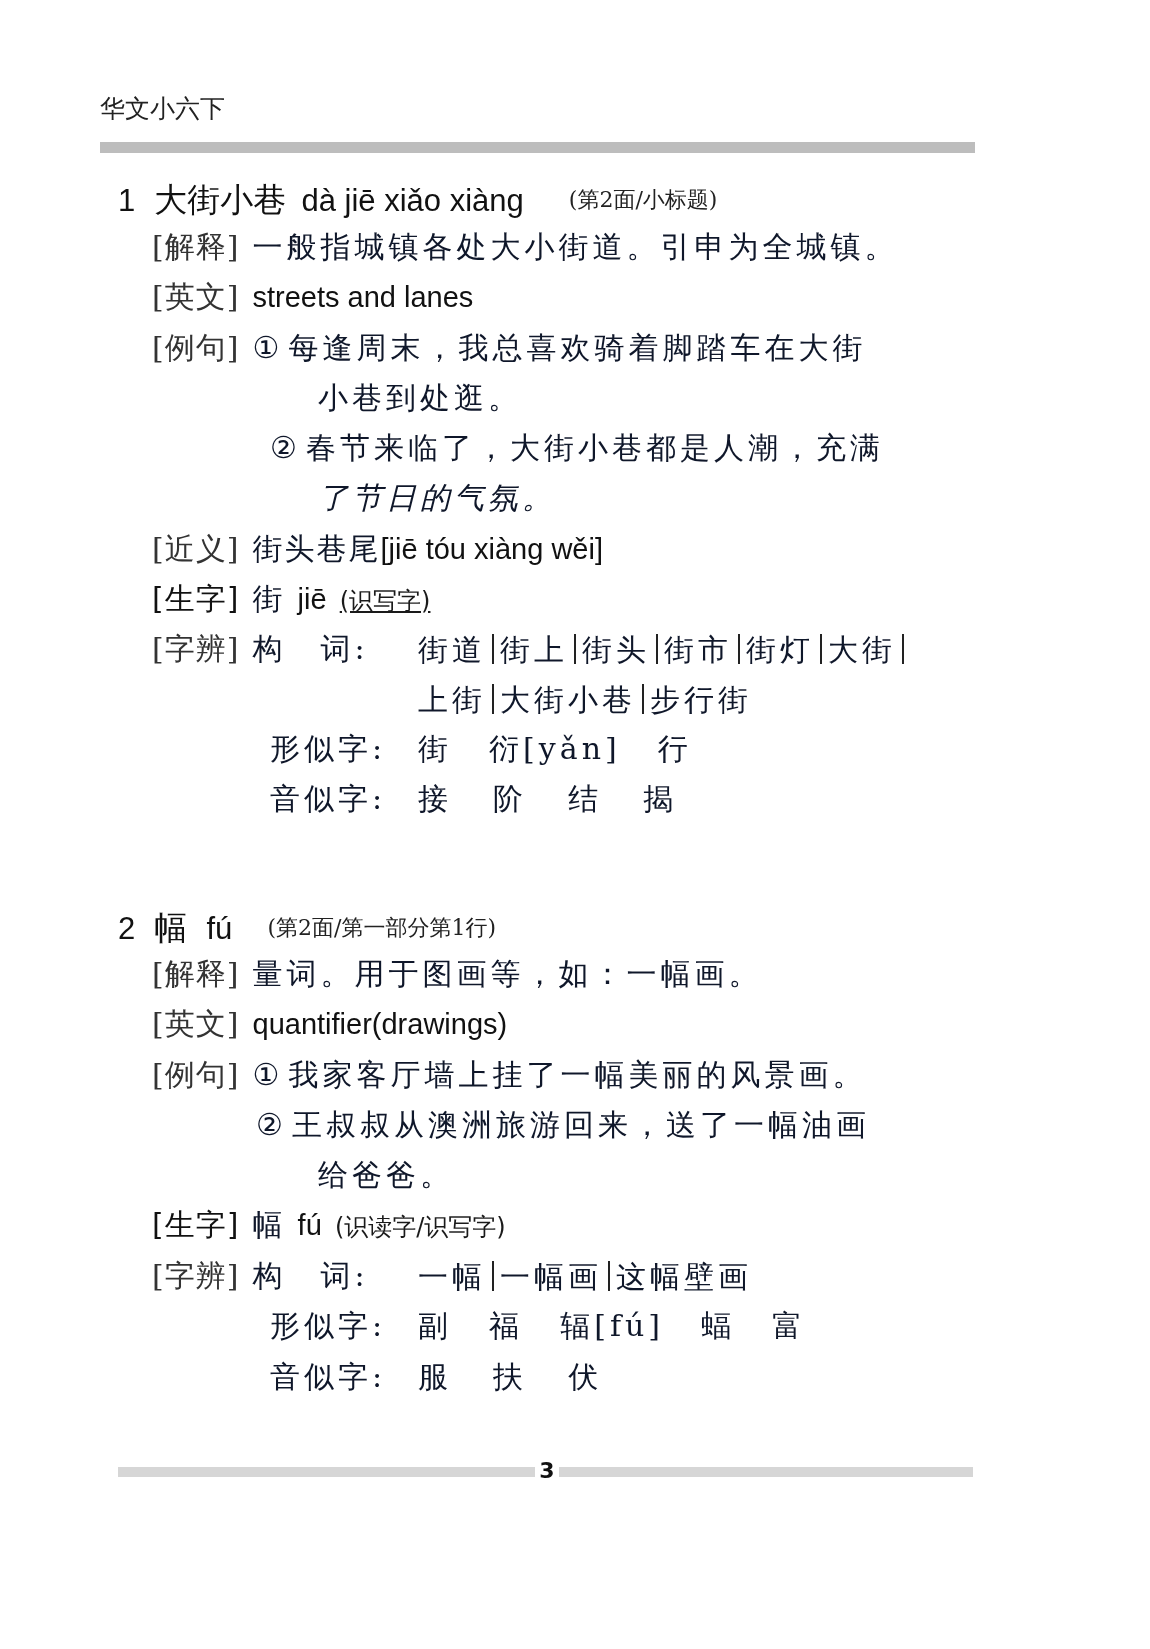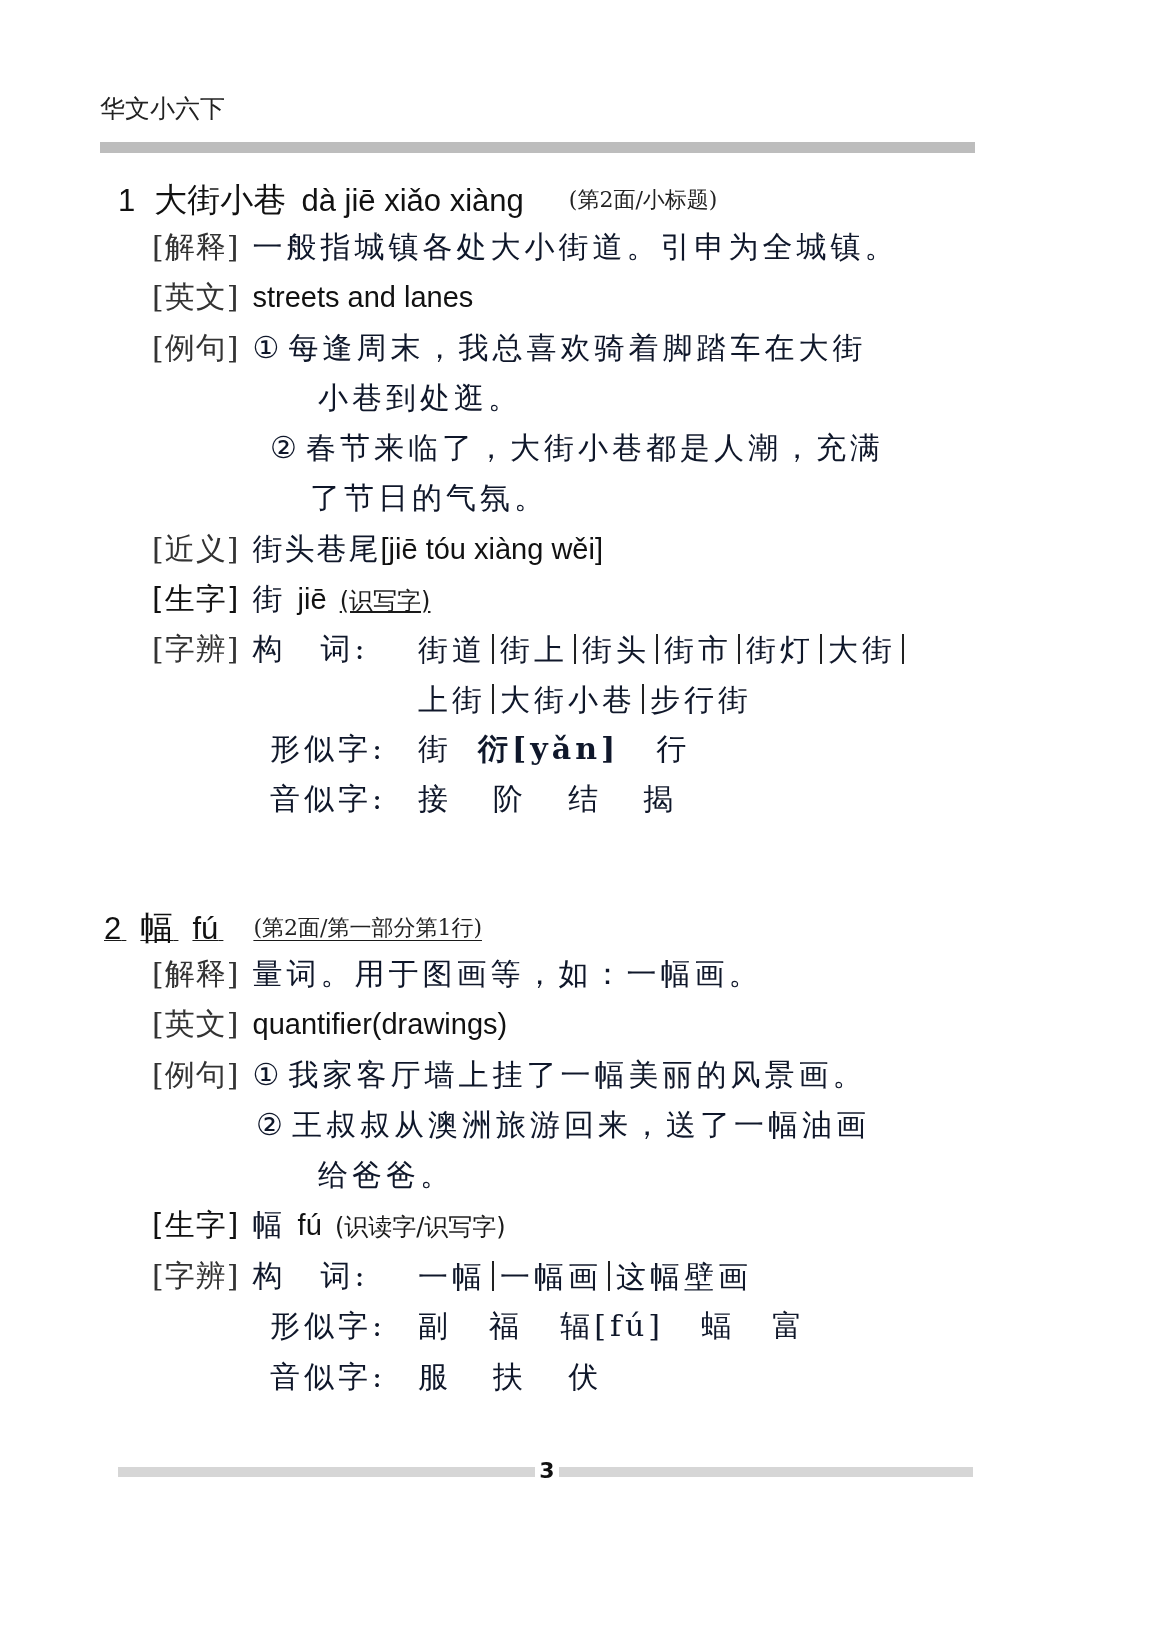--- a/index.html
+++ b/index.html
@@ -75,21 +75,21 @@
     <span class="text" style="margin-left:8px;">①</span>
     <span class="text">每逢周末，我总喜欢骑着脚踏车在大街</span>
   </div>
   <div class="line" style="left:318px; top:383px;">
     <span class="text">小巷到处逛。</span>
   </div>
   <div class="line" style="left:270px; top:433px;">
     <span class="text">②</span>
     <span class="text">春节来临了，大街小巷都是人潮，充满</span>
   </div>
-  <div class="line" style="left:310px; top:483px;">
+  <div class="line" style="left:318px; top:483px;font-style:italic;">
     <span class="text">了节日的气氛。</span>
   </div>
 
   <div class="line" style="left:152px; top:534px;">
     <span class="label">[近义]</span>
     <span class="text" style="margin-left:8px; letter-spacing:2px;">街头巷尾</span><span class="en">[jiē tóu xiàng wěi]</span>
   </div>
 
   <div class="line" style="left:152px; top:584px;">
     <span class="label bold">[生字]</span>
@@ -107,37 +107,37 @@
   </div>
   <div class="line" style="left:418px; top:684px;">
     <span class="text">上街</span><span class="sep"></span><span class="text">大街小巷</span><span class="sep"></span><span class="text">步行街</span>
   </div>
 
   <div class="line" style="left:270px; top:734px;">
     <span class="text">形似字:</span>
   </div>
   <div class="line" style="left:418px; top:734px;">
     <span class="text">街</span>
-    <span class="text" style="margin-left:21px;font-weight:bold;">衍[yǎn]</span>
+    <span class="text" style="margin-left:32px;">衍[yǎn]</span>
     <span class="text" style="margin-left:32px;">行</span>
   </div>
 
   <div class="line" style="left:270px; top:784px;">
     <span class="text">音似字:</span>
   </div>
   <div class="line" style="left:418px; top:784px;">
     <span class="text">接</span>
     <span class="text" style="margin-left:36px;">阶</span>
     <span class="text" style="margin-left:36px;">结</span>
     <span class="text" style="margin-left:36px;">揭</span>
   </div>
 </div>
 
 <div class="entry">
-  <div class="line" style="left:104px; top:911px;text-decoration:underline;">
+  <div class="line" style="left:118px; top:911px;">
     <span class="num">2</span>
     <span class="head-word" style="margin-left:14px;">幅</span>
     <span class="pinyin-big" style="margin-left:14px;">fú</span>
     <span class="ref" style="margin-left:30px; vertical-align:4px;">(第2面/第一部分第1行)</span>
   </div>
 
   <div class="line" style="left:152px; top:959px;">
     <span class="label">[解释]</span>
     <span class="text" style="margin-left:8px;">量词。用于图画等，如：一幅画。</span>
   </div>

